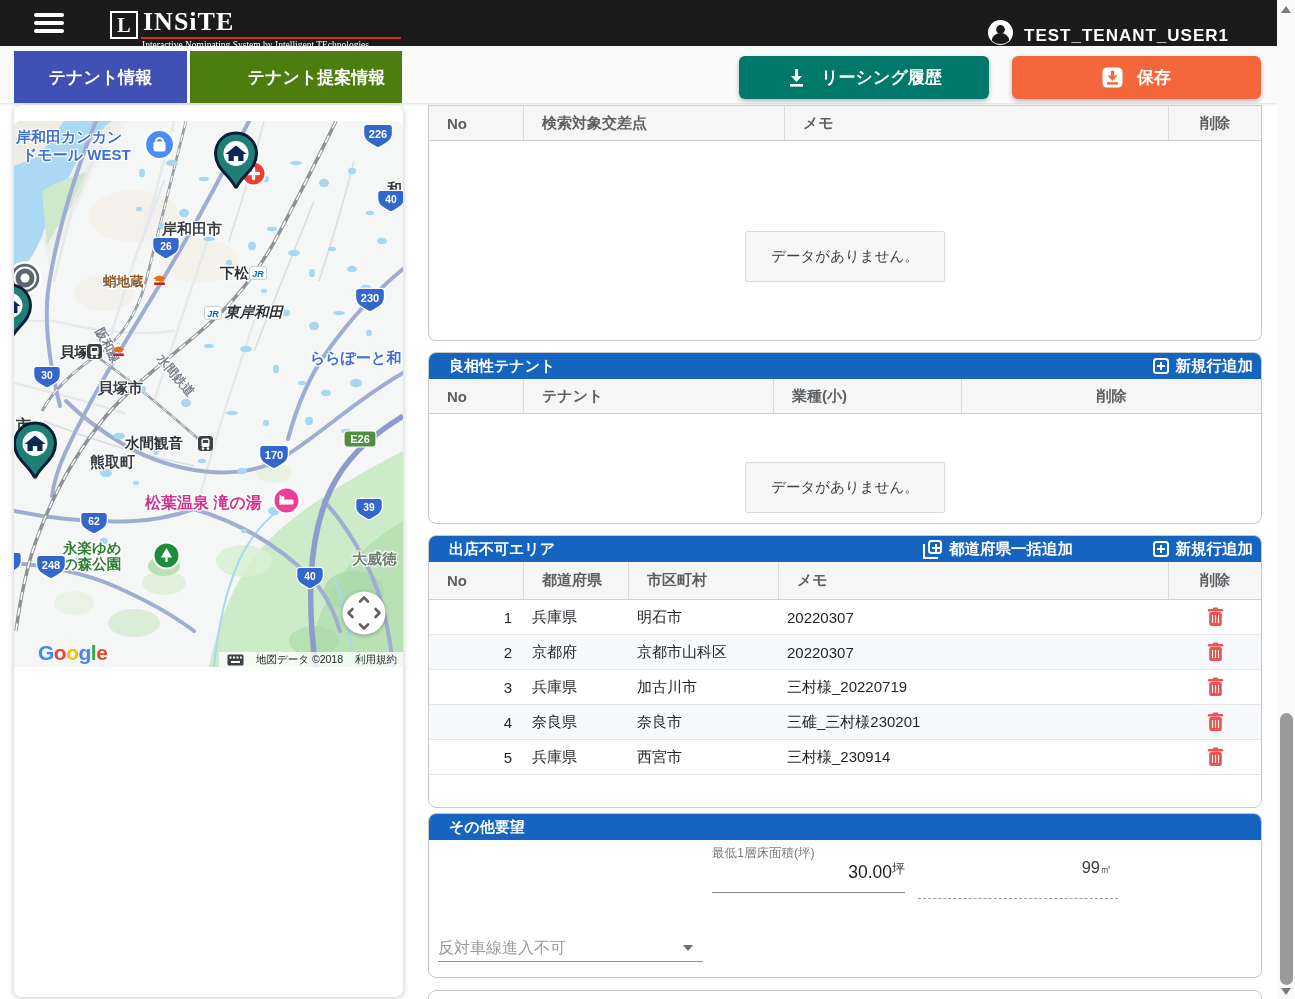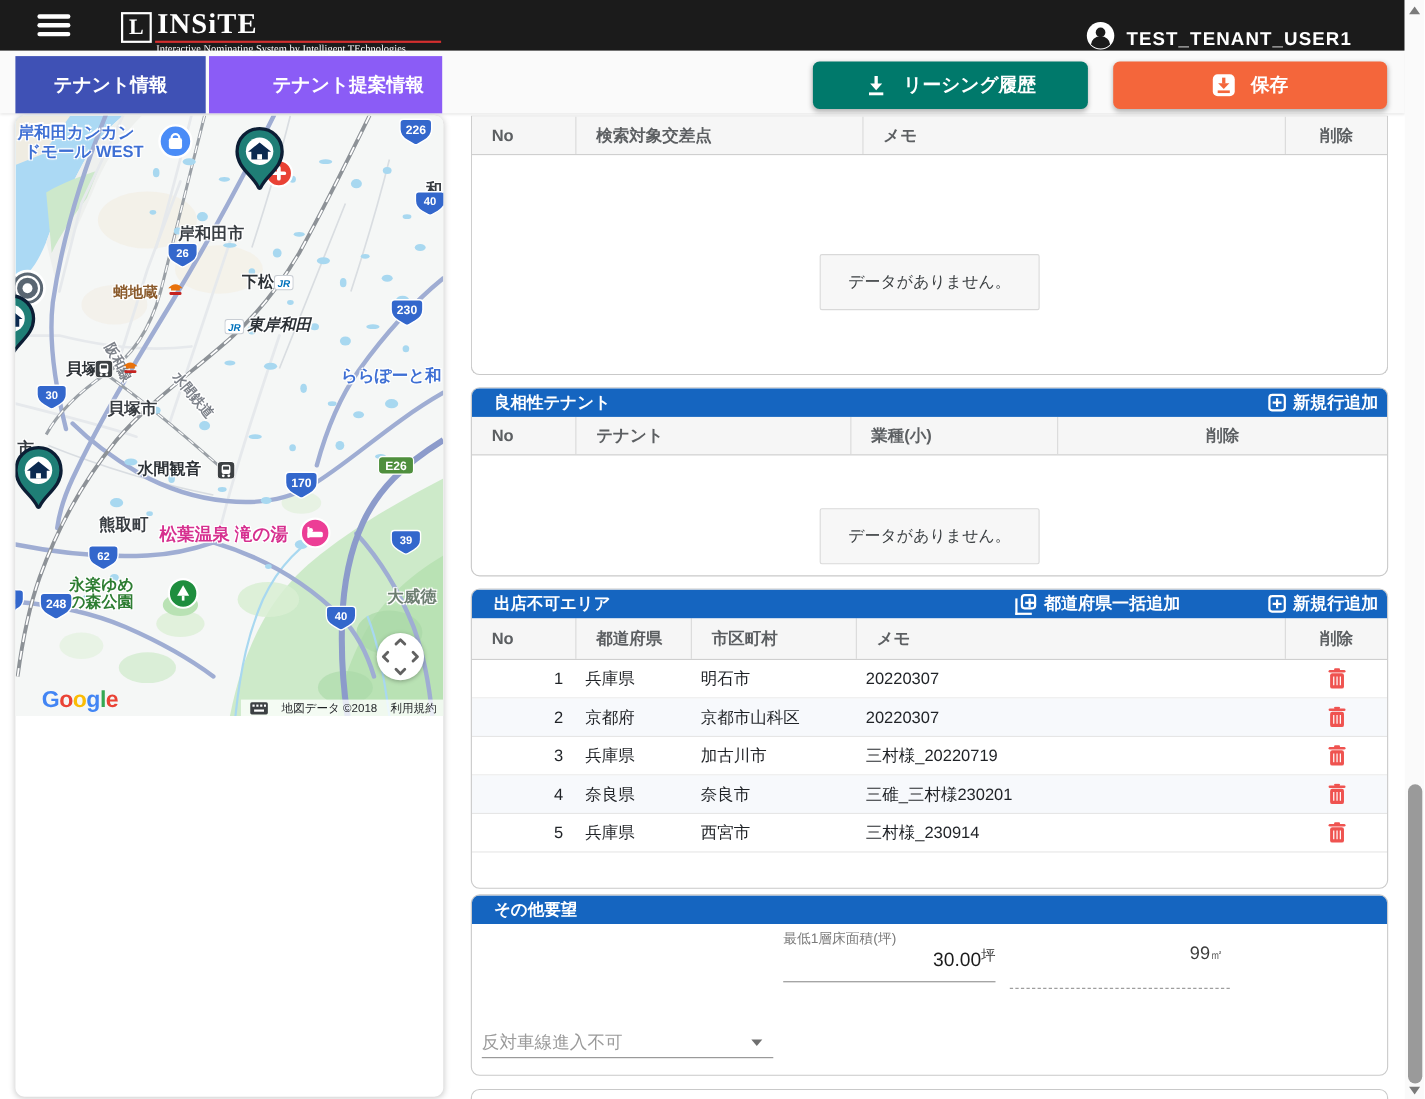--- a/index.html
+++ b/index.html
@@ -21,31 +21,31 @@
     font-family:"Liberation Serif","DejaVu Serif",serif; }
   .user { position:absolute; right:48px; top:0; height:46px; display:flex; align-items:flex-end; gap:10px; }
   .user-name { color:#fff; font-weight:bold; font-size:17px; letter-spacing:1px; }
 
   
   .tabbar { position:absolute; left:0; top:46px; width:1277px; height:57px; background:#fafafa;
     box-shadow:0 1px 3px rgba(0,0,0,.14); z-index:20; }
   .tab { position:absolute; top:5px; height:52px; color:#fff; font-size:17px; font-weight:bold;
     display:flex; align-items:center; justify-content:center; cursor:pointer; }
   .tab1 { left:14px; width:173px; background:#3f51b5; }
-  .tab2 { left:190px; width:212px; background:#8b5cf6;padding-left:41px; }
+  .tab2 { left:190px; width:212px; background:#4d7c0f;padding-left:41px; }
   .btn { position:absolute; top:10px; height:43px; border-radius:6px; color:#fff; font-size:17px; font-weight:bold;
     display:flex; align-items:center; justify-content:center; gap:14px; cursor:pointer;
     box-shadow:0 2px 5px rgba(0,0,0,.28); }
   .btn-leasing { left:739px; width:250px; background:#00796b; }
   .btn-save { left:1012px; width:249px; background:#f4663b; }
 
   
   .map-card { position:absolute; left:14px; top:105px; width:389px; height:892px; background:#fff;
     border-radius:8px; box-shadow:0 1px 6px rgba(0,0,0,.22); z-index:5; }
-  .map { position:absolute; left:0; top:0; width:389px; height:546px; overflow:hidden;
+  .map { position:absolute; left:0; top:16px; width:389px; height:546px; overflow:hidden;
     border-radius:8px 8px 0 0; background:#f5f7f6; cursor:grab; }
   .map svg.base { position:absolute; left:0; top:0; }
   .ml { position:absolute; white-space:nowrap; line-height:1.1;
     text-shadow:-1px -1px 0 #fff,1px -1px 0 #fff,-1px 1px 0 #fff,1px 1px 0 #fff,0 0 3px #fff; }
   .ml-town { font-size:15px; font-weight:bold; color:#383d42; }
   .ml-station-name { font-size:14.5px; font-weight:bold; color:#2c3136; }
   .ml-poi-blue { font-size:15px; font-weight:bold; color:#3e6fd4; }
   .ml-poi-pink { font-size:16px; font-weight:bold; color:#d6308f; }
   .ml-poi-green { font-size:14.5px; font-weight:bold; color:#2d7d32; }
   .ml-poi-brown { font-size:13.5px; font-weight:bold; color:#8a5a2b; }
@@ -352,21 +352,21 @@
       <div id="map-overlays">
           <div class="ml ml-poi-blue" style="left: 2px; top: 8px;">岸和田カンカン</div>
           <div class="ml ml-poi-blue" style="left: 8px; top: 26px;">ドモール WEST</div>
           <div class="ml ml-town" style="left: 148px; top: 100px;">岸和田市</div>
           <div class="ml ml-poi-brown" style="left: 89px; top: 154px;">蛸地蔵</div>
           <div class="ml ml-station-name" style="left: 206px; top: 145px;">下松</div>
           <div class="ml ml-station-name" style="left: 211px; top: 184px; font-style: italic;">東岸和田</div>
           <div class="ml ml-station-name" style="left: 46px; top: 224px;">貝塚</div>
           <div class="ml ml-poi-blue" style="left: 296px; top: 229px;">ららぽーと和</div>
           <div class="ml ml-town" style="left: 84px; top: 259px;">貝塚市</div>
-          <div class="ml ml-town" style="left: 76px; top: 333px; margin-top: 32px;">熊取町</div>
+          <div class="ml ml-town" style="left: 76px; top: 333px;">熊取町</div>
           <div class="ml ml-station-name" style="left: 111px; top: 315px;">水間観音</div>
           <div class="ml ml-poi-pink" style="left: 131px; top: 373px;">松葉温泉 滝の湯</div>
           <div class="ml ml-poi-green" style="left: 49px; top: 420px;">永楽ゆめ</div>
           <div class="ml ml-poi-green" style="left: 49px; top: 436px;">の森公園</div>
           <div class="ml ml-area" style="left: 338px; top: 430px;">大威徳</div>
           <div class="ml ml-rail" style="left: 74px; top: 218px; transform: rotate(62deg);">阪和線</div>
           <div class="ml ml-rail" style="left: 136px; top: 248px; transform: rotate(50deg);">水間鉄道</div>
           <div class="ml ml-town" style="left: 373px; top: 60px;">和</div>
           <div class="ml ml-town" style="left: 2px; top: 296px;">市</div>
           <div class="shield" style="left: 345px; top: 0.5px;"><svg width="38" height="27" viewBox="0 0 36 28">

